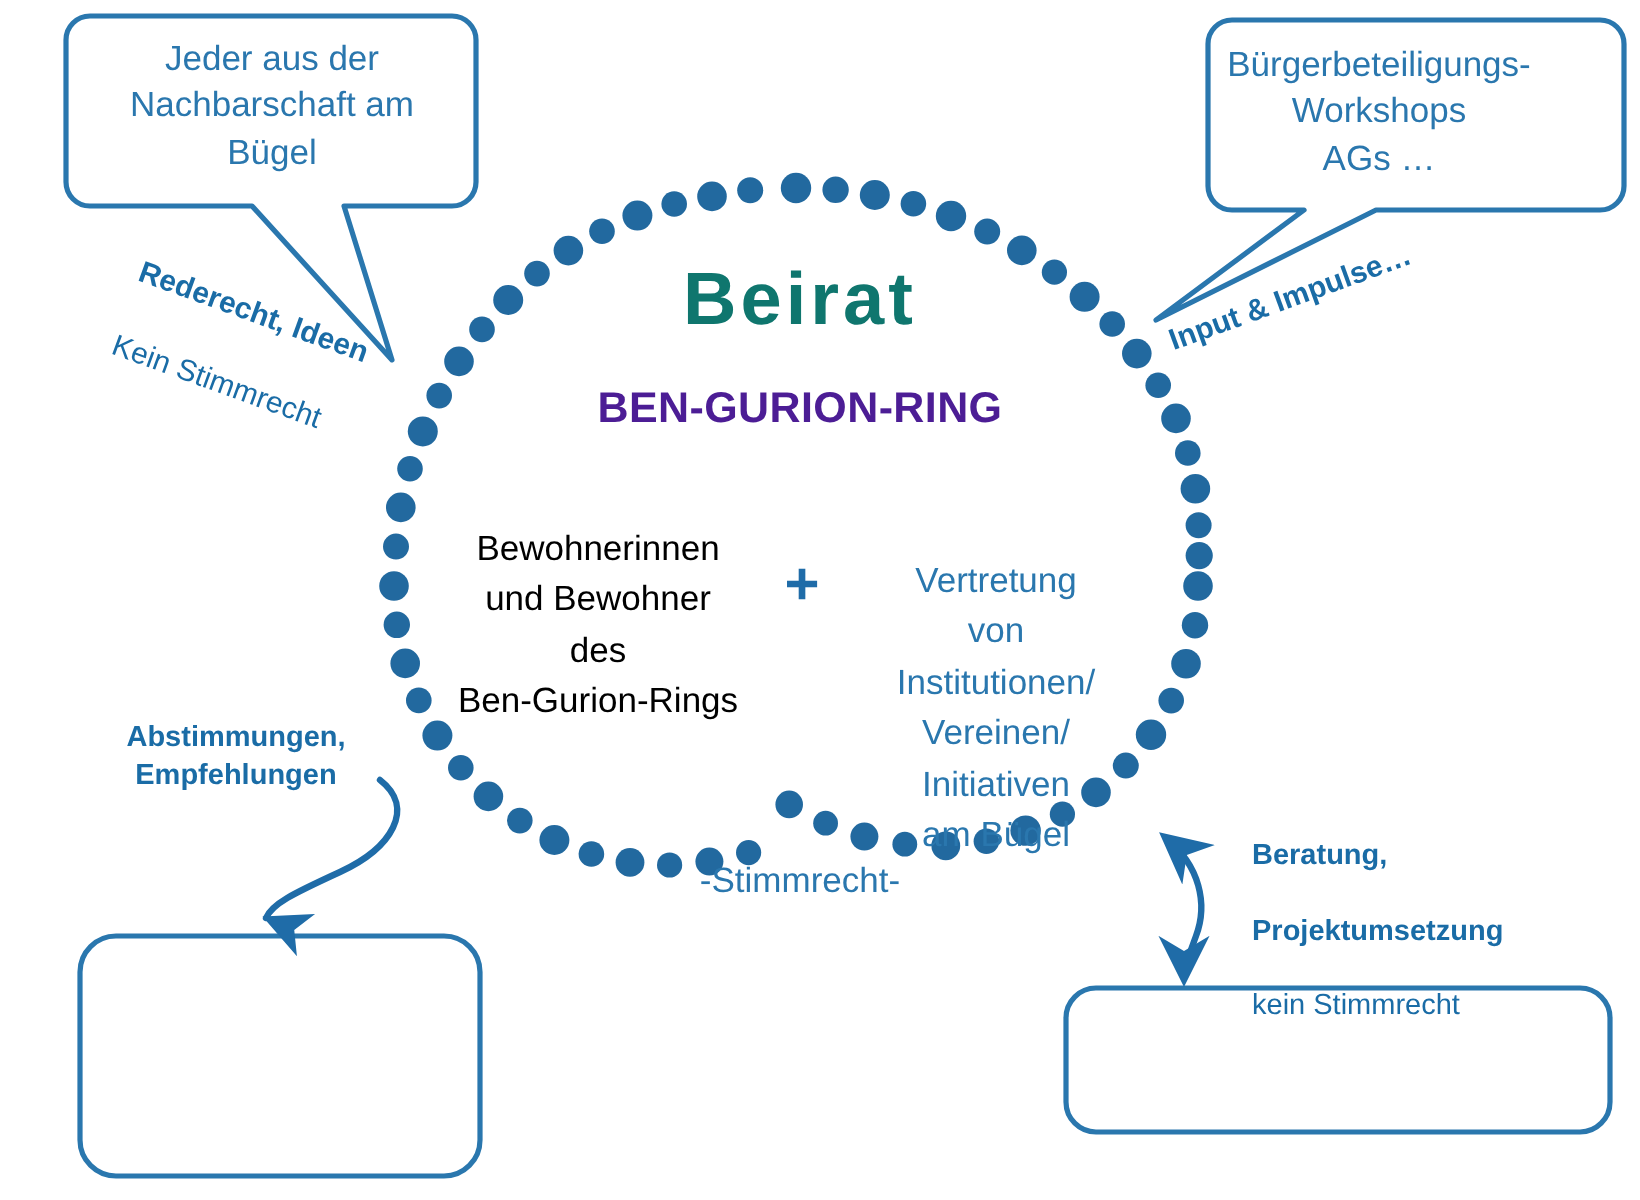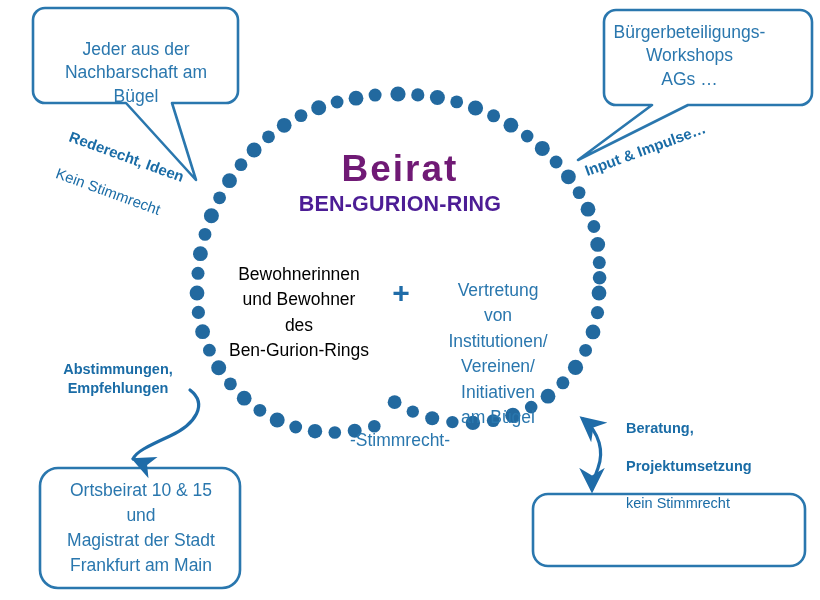--- a/index.html
+++ b/index.html
@@ -34,39 +34,38 @@
     line-height: 1.22;
     white-space: pre-line;
   }
 
   .bubble-text {
     font-size: 17.5px;
     color: #2A77AE;
     line-height: 1.34;
   }
 
-  #bubble-tl-text { left: 36px;  top: 18px;  width: 200px; margin-top: 20px; }
+  #bubble-tl-text { left: 36px;  top: 18px;  width: 200px; }
   #bubble-tr-text { left: 606px; top: 21px;  width: 167px; }
 
   #box-bl-text {
     left: 42px; top: 478px; width: 198px;
     font-size: 17.5px; color: #2A77AE; line-height: 1.42;
   }
   #box-br-text {
     left: 536px; top: 503px; width: 268px;
     font-size: 17.5px; color: #2A77AE; line-height: 1.42;
   }
 
   
   #title-main {
     left: 258px; top: 127px; width: 284px;
     font-size: 37px; font-weight: bold;
     letter-spacing: 2px;
-    color: #701a75;
-    margin-top: 19px;
+    color: #0f766e;
   }
   #title-sub1 {
     left: 258px; top: 175px; width: 284px;
     font-size: 21.5px; letter-spacing: 3.1px;
     color: #2A77AE;
   }
   #title-sub2 {
     left: 258px; top: 191px; width: 284px;
     font-size: 21.5px; letter-spacing: 0.2px;
     color: #4c1d95;
@@ -238,24 +237,20 @@
   </svg>
 
   <div class="txt bubble-text" id="bubble-tl-text">Jeder aus der
 Nachbarschaft am
 Bügel</div>
 
   <div class="txt bubble-text" id="bubble-tr-text">Bürgerbeteiligungs-
 Workshops
 AGs …</div>
 
-  <div class="txt" id="box-bl-text">Ortsbeirat 10 &amp; 15
-und
-Magistrat der Stadt
-Frankfurt am Main</div>
 
 
   <div class="txt" id="title-main">Beirat</div>
 
 
   <div class="txt" id="title-sub2">BEN-GURION-RING</div>
 
   <div class="txt" id="col-left">Bewohnerinnen
 und Bewohner
 des

